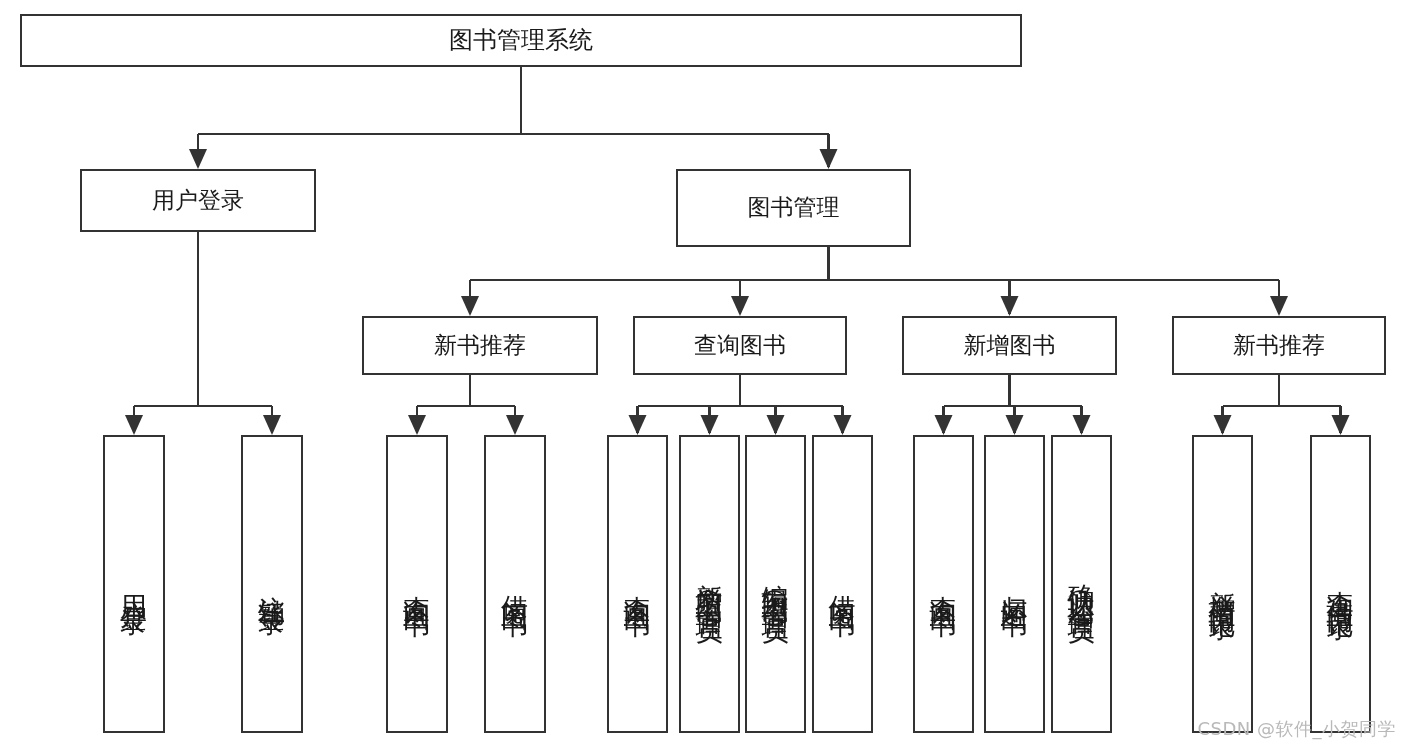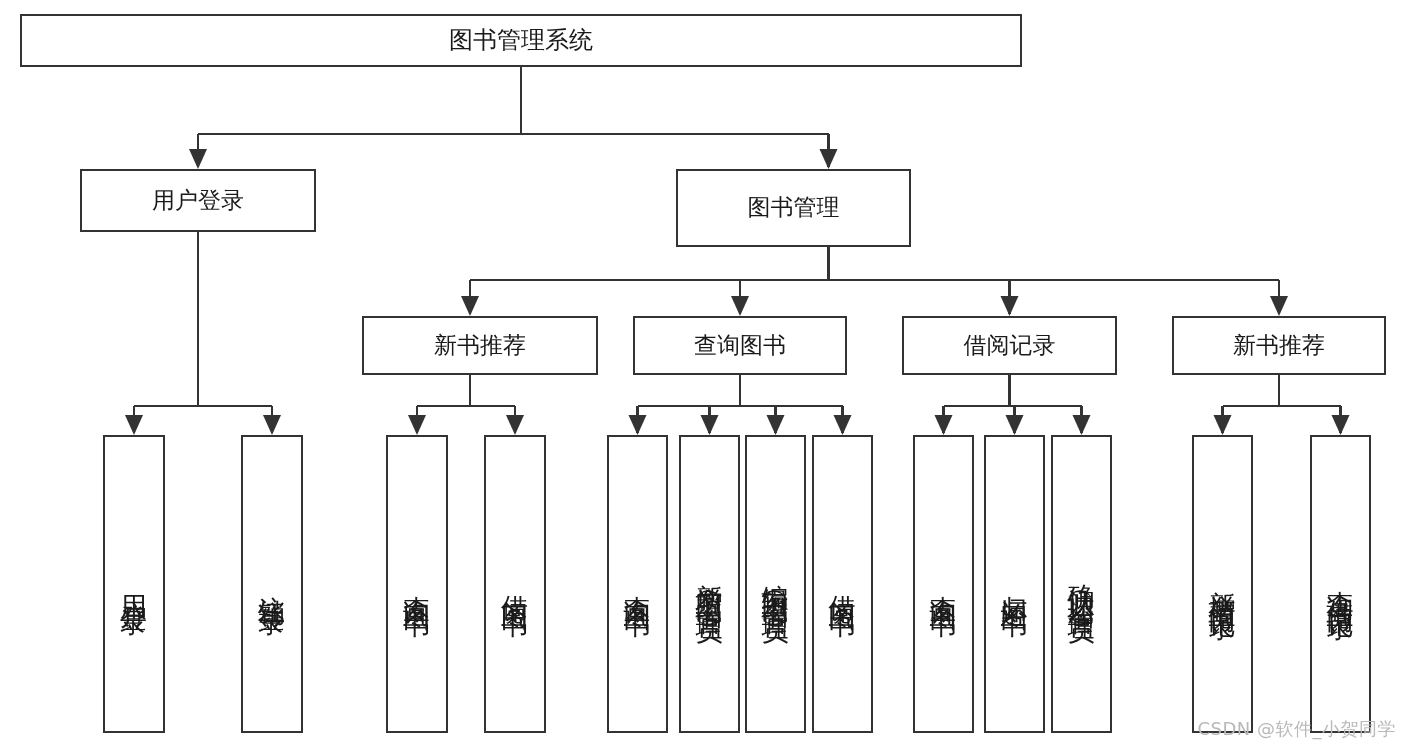--- a/index.html
+++ b/index.html
@@ -141,21 +141,21 @@
       <div class="node horiz" style="left: 676px; top: 169px; width: 235px; height: 78px;">
         <span class="label">图书管理</span>
       </div>
       <div class="node horiz" style="left: 362px; top: 316px; width: 236px; height: 59px;">
         <span class="label">新书推荐</span>
       </div>
       <div class="node horiz" style="left: 633px; top: 316px; width: 214px; height: 59px;">
         <span class="label">查询图书</span>
       </div>
       <div class="node horiz" style="left: 902px; top: 316px; width: 215px; height: 59px;">
-        <span class="label">借阅记录</span>
+        <span class="label">新增图书</span>
       </div>
       <div class="node horiz" style="left: 1172px; top: 316px; width: 214px; height: 59px;">
         <span class="label">新书推荐</span>
       </div>
       <div class="node vert" style="left: 103px; top: 435px; width: 62px; height: 298px;">
         <span class="label">用户登录</span>
       </div>
       <div class="node vert" style="left: 241px; top: 435px; width: 62px; height: 298px;">
         <span class="label">注销登录</span>
       </div>

